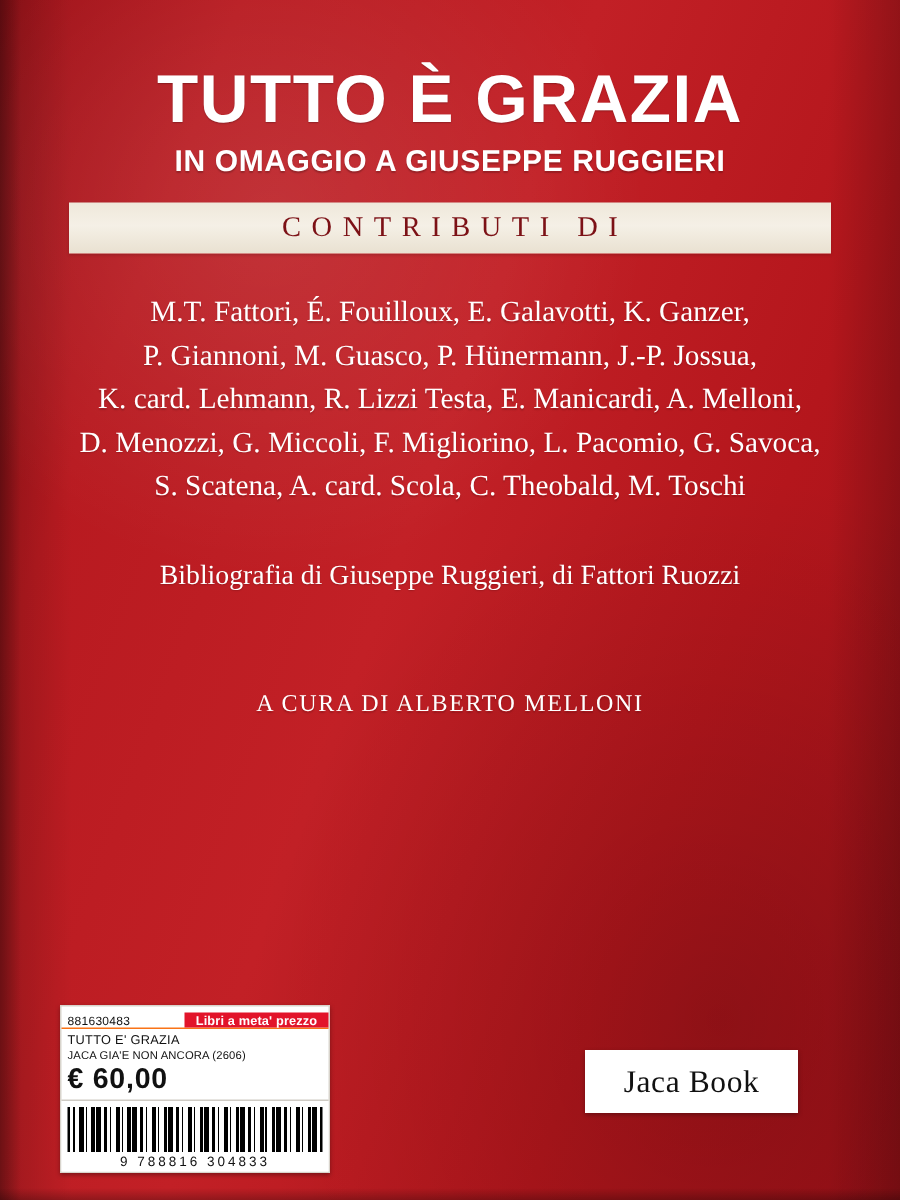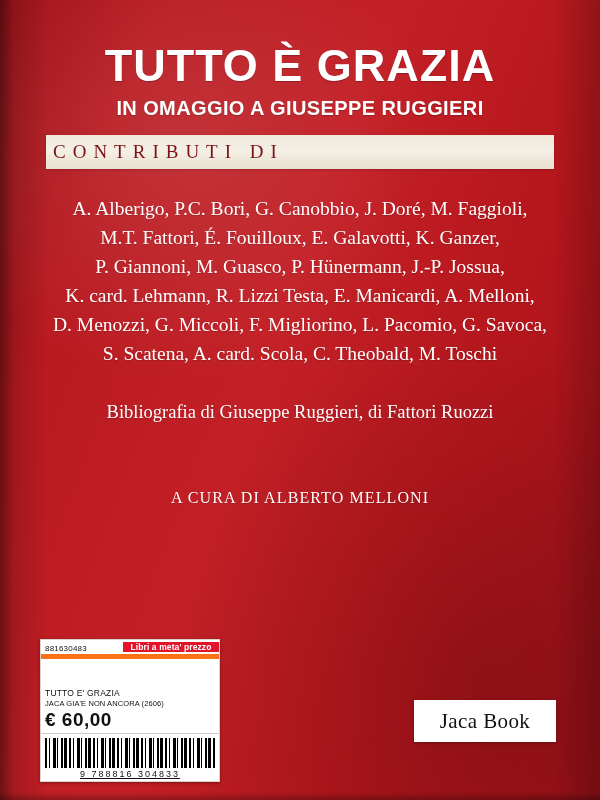--- a/index.html
+++ b/index.html
@@ -69,21 +69,21 @@
     text-shadow: 0 1px 1px rgba(0,0,0,0.22);
   }
 
   .contrib-band {
     margin: 16px 46px 0 46px;
     background: #f2ece0;
     background: linear-gradient(to bottom, #efe8da 0%, #f5f0e6 45%, #e9e1d1 100%);
     height: 34px;
     display: flex;
     align-items: center;
-    justify-content: flex-start;
+    justify-content: center;
     box-shadow: 0 1px 2px rgba(0,0,0,0.18);
   }
   .contrib-band span {
     color: #7c1116;
     font-family: "Liberation Serif", serif;
     font-size: 19px;
     letter-spacing: 7px;
     padding-left: 7px;
     white-space: nowrap;
   }
@@ -126,22 +126,22 @@
     left: 40px;
     bottom: 18px;
     width: 178px;
     background: #ffffff;
     border: 1px solid #d8d4cc;
     box-shadow: 0 1px 3px rgba(0,0,0,0.35);
     font-family: "Liberation Sans", sans-serif;
   }
   .sticker-top {
     display: flex;
-    align-items: center;
-    border-bottom: 5px solid #f97316;
+    align-items: flex-end;
+    border-bottom: 1px solid #f97316;
     height: 14px;
   }
   .sticker-code {
     flex: 0 0 78px;
     font-size: 8px;
     color: #111;
     padding: 2px 0 0 4px;
     letter-spacing: 0.2px;
   }
   .sticker-promo {
@@ -150,21 +150,20 @@
     color: #ffffff;
     font-size: 8.5px;
     font-weight: bold;
     display: flex;
     align-items: center;
     justify-content: center;
     letter-spacing: 0.1px;
   }
   .sticker-mid {
     padding: 2px 4px 0 4px;
-    margin-top: 27px;
   }
   .sticker-line1 {
     font-size: 8.5px;
     color: #111;
     letter-spacing: 0.2px;
     line-height: 1.25;
   }
   .sticker-line2 {
     font-size: 7.5px;
     color: #111;
@@ -195,26 +194,25 @@
         #000 16px, #000 18px, #fff 18px, #fff 19px,
         #000 19px, #000 22px, #fff 22px, #fff 24px);
   }
   .barcode-num {
     margin-top: 1px;
     font-size: 9px;
     color: #111;
     letter-spacing: 2px;
     font-family: "Liberation Sans", sans-serif;
     text-align: center;
-    text-decoration: underline;
   }
 
   .publisher {
     position: absolute;
-    right: 44px;
+    right: 68px;
     bottom: 58px;
     width: 142px;
     height: 42px;
     background: #ffffff;
     display: flex;
     align-items: center;
     justify-content: center;
     box-shadow: 0 1px 3px rgba(0,0,0,0.3);
   }
   .publisher span {
@@ -258,21 +256,20 @@
     <div class="title-block">
       <div class="main-title">TUTTO È GRAZIA</div>
       <div class="sub-title">IN OMAGGIO A GIUSEPPE RUGGIERI</div>
     </div>
 
     <div class="contrib-band">
       <span>CONTRIBUTI DI</span>
     </div>
 
     <div class="authors">
-      <div class="line">A. Alberigo, P.C. Bori, G. Canobbio, J. Doré, M. Faggioli,</div>
       <div class="line">M.T. Fattori, É. Fouilloux, E. Galavotti, K. Ganzer,</div>
       <div class="line">P. Giannoni, M. Guasco, P. Hünermann, J.-P. Jossua,</div>
       <div class="line">K. card. Lehmann, R. Lizzi Testa, E. Manicardi, A. Melloni,</div>
       <div class="line">D. Menozzi, G. Miccoli, F. Migliorino, L. Pacomio, G. Savoca,</div>
       <div class="line">S. Scatena, A. card. Scola, C. Theobald, M. Toschi</div>
     </div>
 
     <div class="biblio">Bibliografia di Giuseppe Ruggieri, di Fattori Ruozzi</div>
 
     <div class="curator">A CURA DI ALBERTO MELLONI</div>

